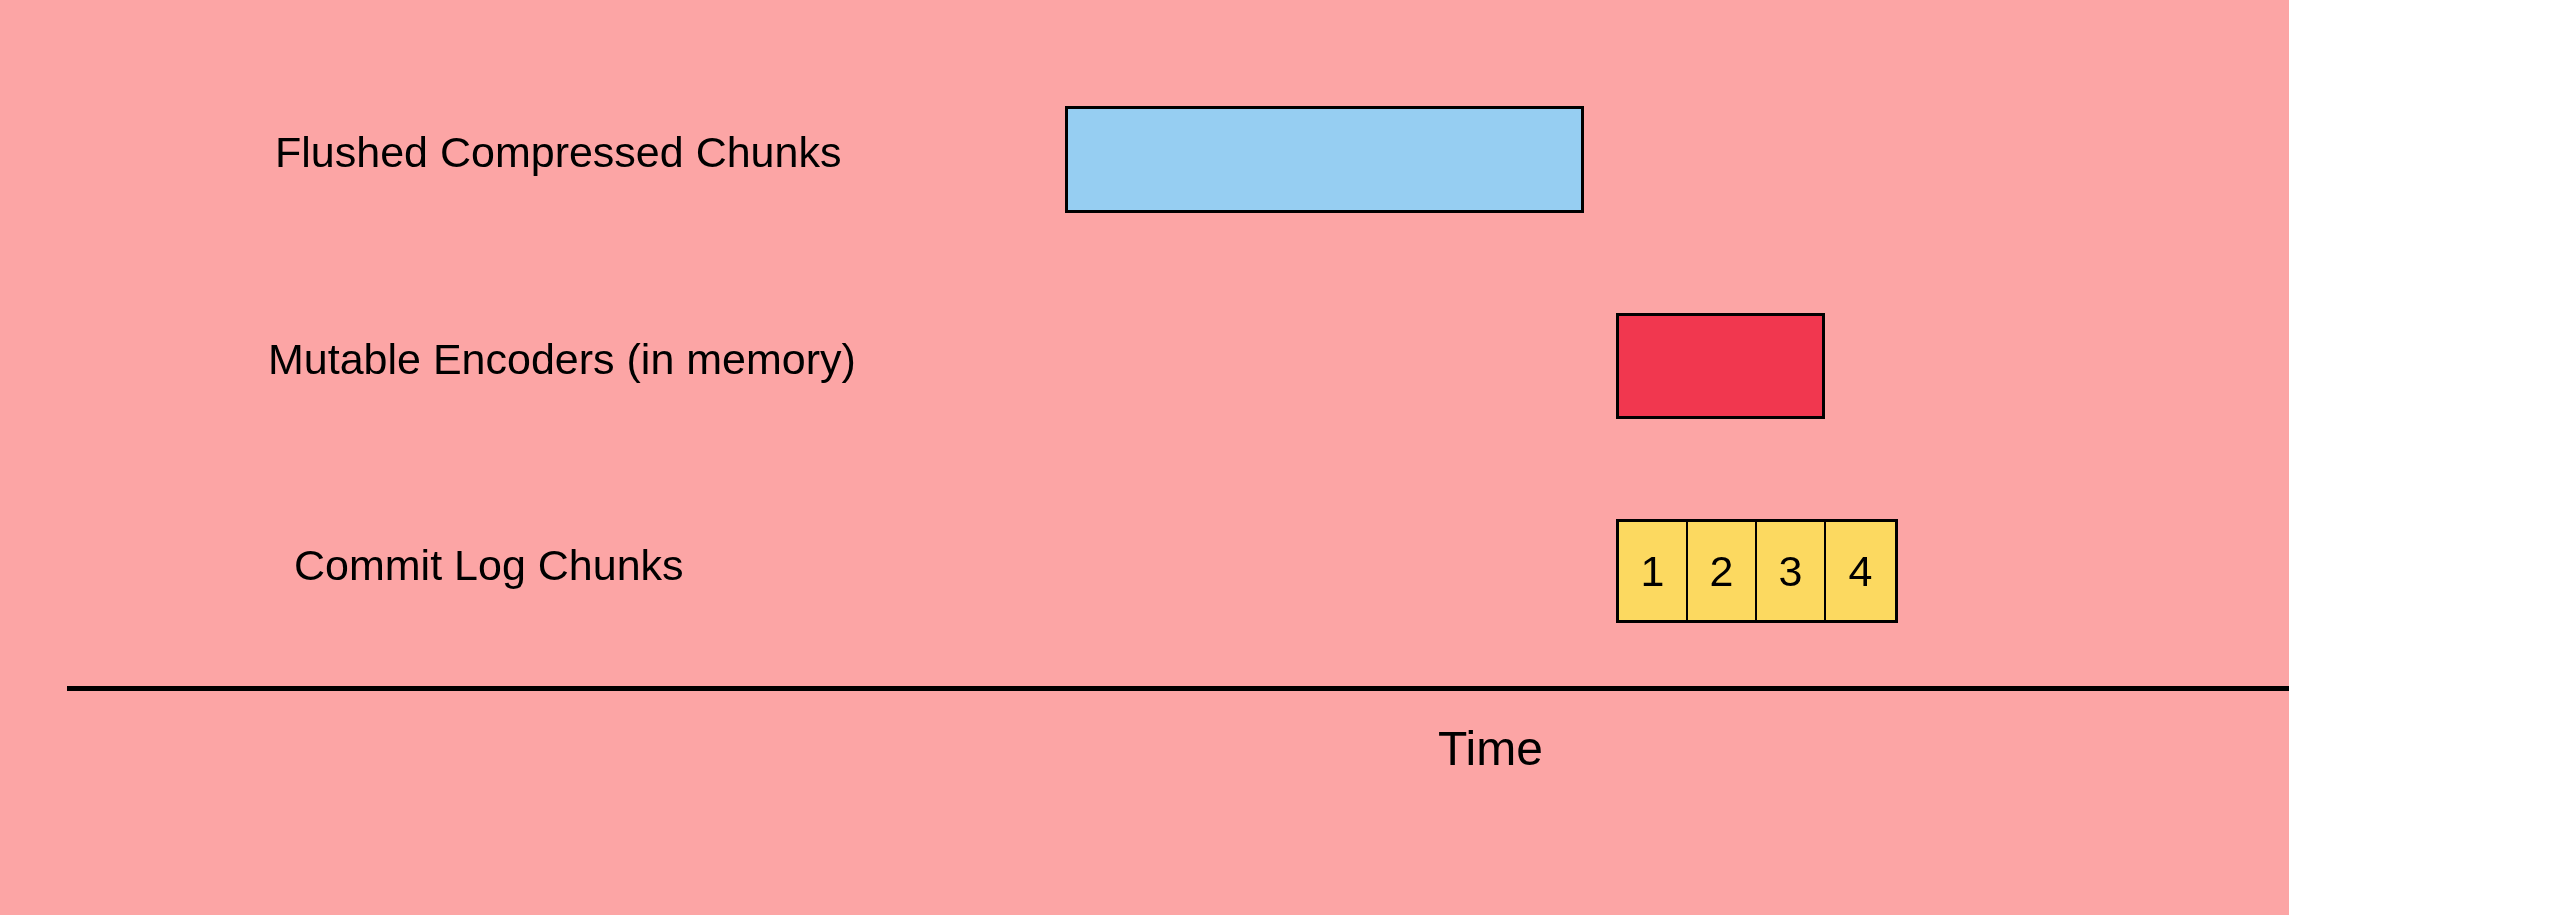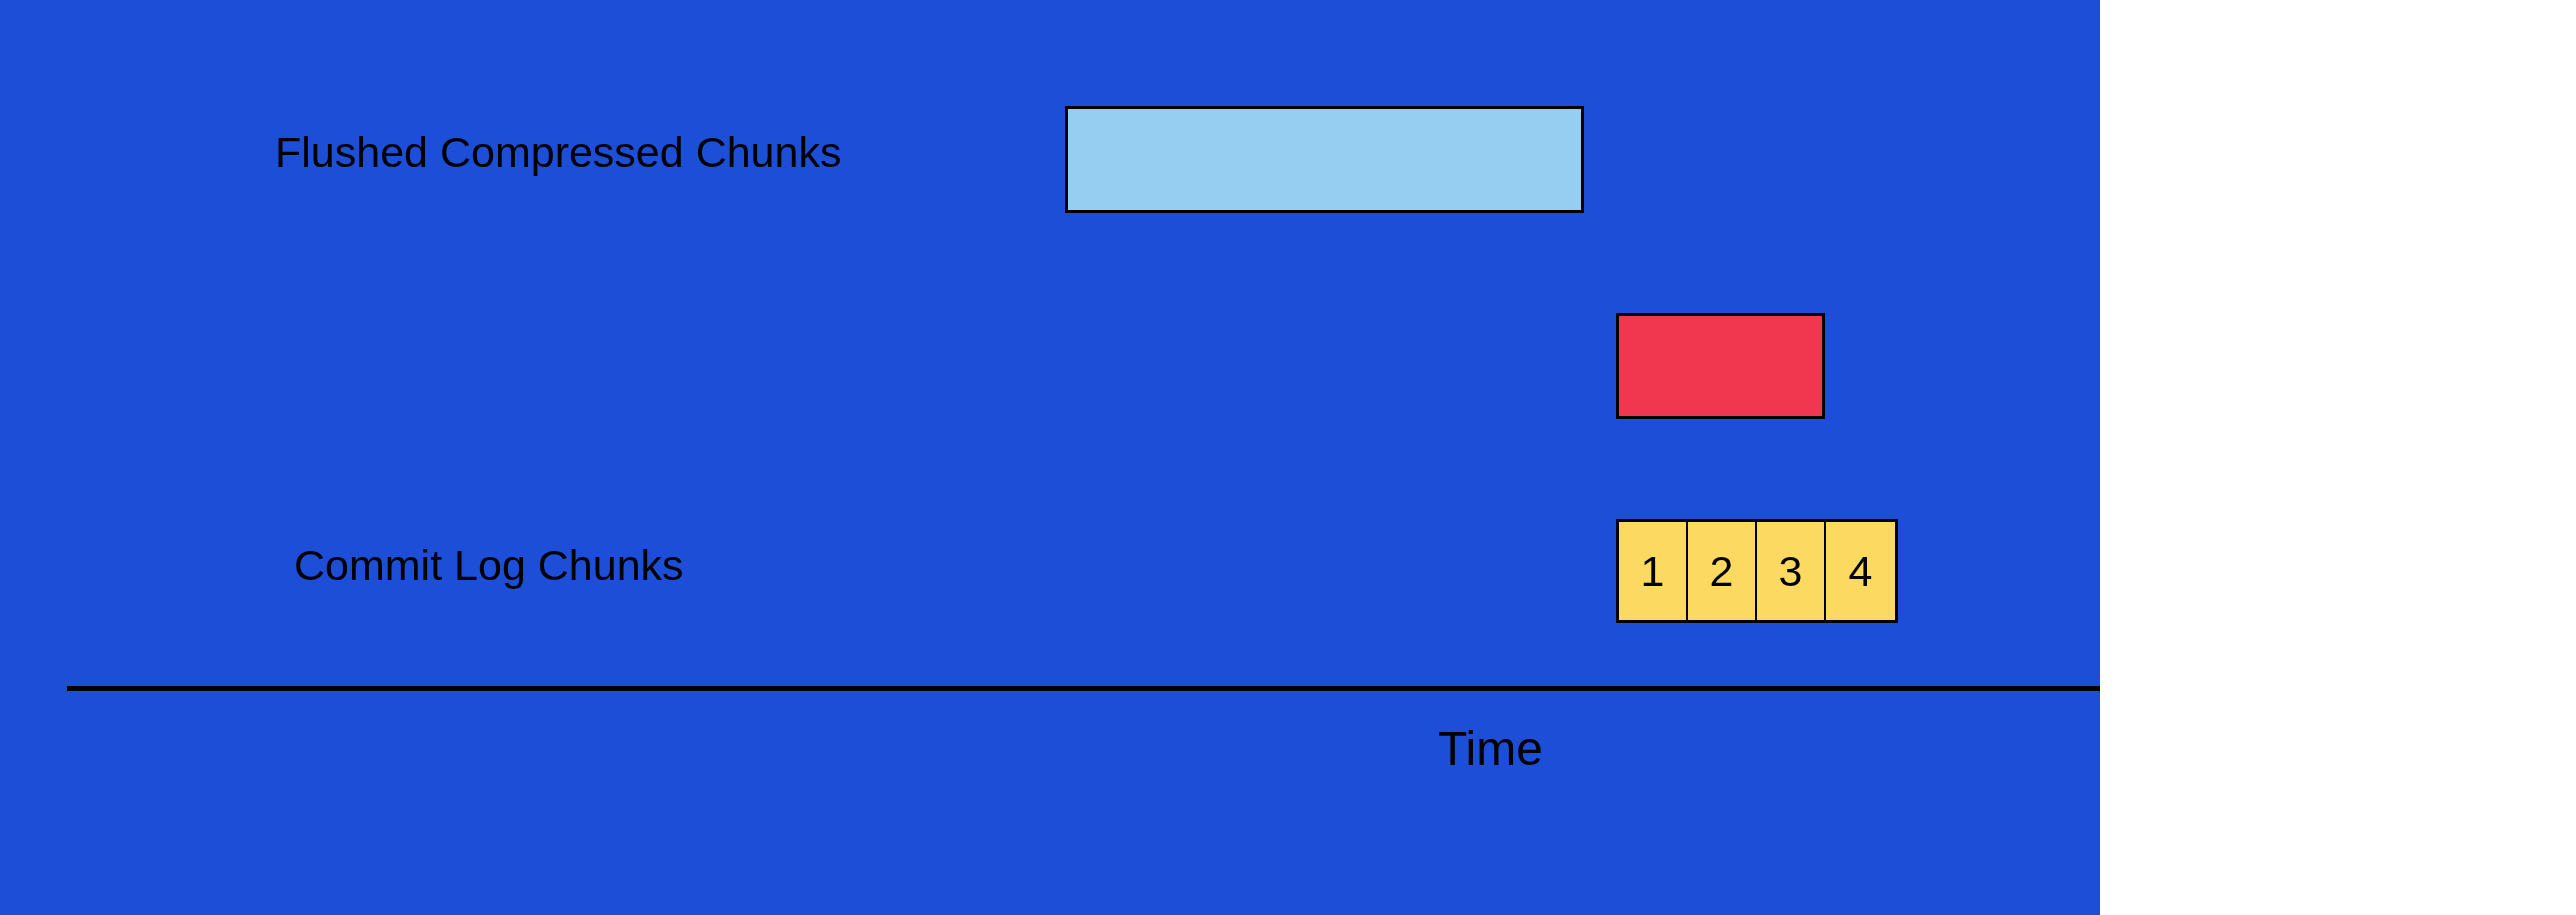--- a/index.html
+++ b/index.html
@@ -7,23 +7,23 @@
     margin: 0;
     padding: 0;
     background: #ffffff;
   }
   body {
     font-family: "Liberation Sans", sans-serif;
     -webkit-font-smoothing: antialiased;
   }
   #canvas {
     position: relative;
-    width: 2100px;
+    width: 2289px;
     height: 916px;
-    background: #1d4ed8;
+    background: #fca5a5;
     overflow: hidden;
   }
 
   
   .row-label {
     position: absolute;
     font-family: "Liberation Sans", sans-serif;
     font-size: 43px;
     line-height: 1;
     color: #000000;
@@ -114,20 +114,21 @@
 </style>
 </head>
 <body>
 
 <div id="canvas">
 
   <div class="row-label" id="label-flushed">Flushed Compressed Chunks</div>
 
   <div class="bar" id="bar-flushed"></div>
 
+  <div class="row-label" id="label-mutable">Mutable Encoders (in memory)</div>
 
   <div class="bar" id="bar-mutable"></div>
 
   <div class="row-label" id="label-commit">Commit Log Chunks</div>
 
   <div id="chunk-strip">
     <div class="chunk-cell">1</div>
     <div class="chunk-cell">2</div>
     <div class="chunk-cell">3</div>
     <div class="chunk-cell">4</div>

